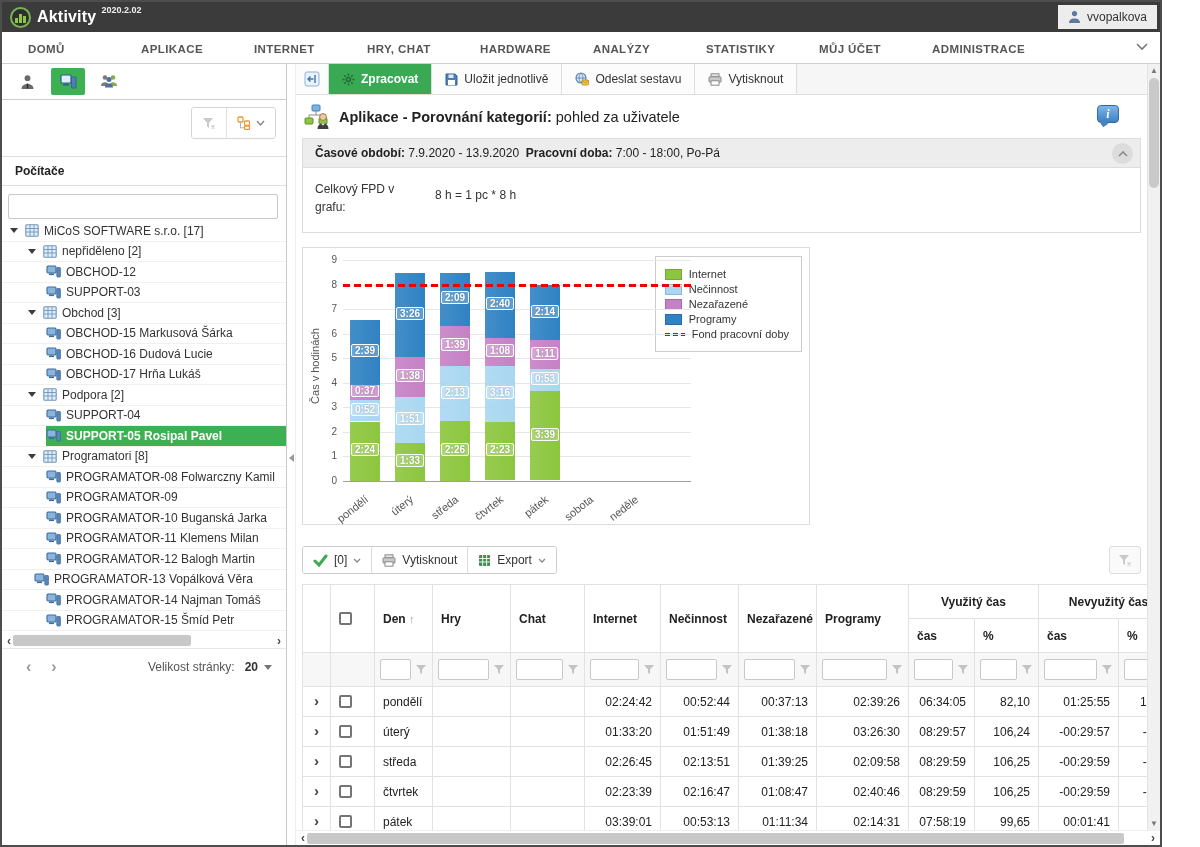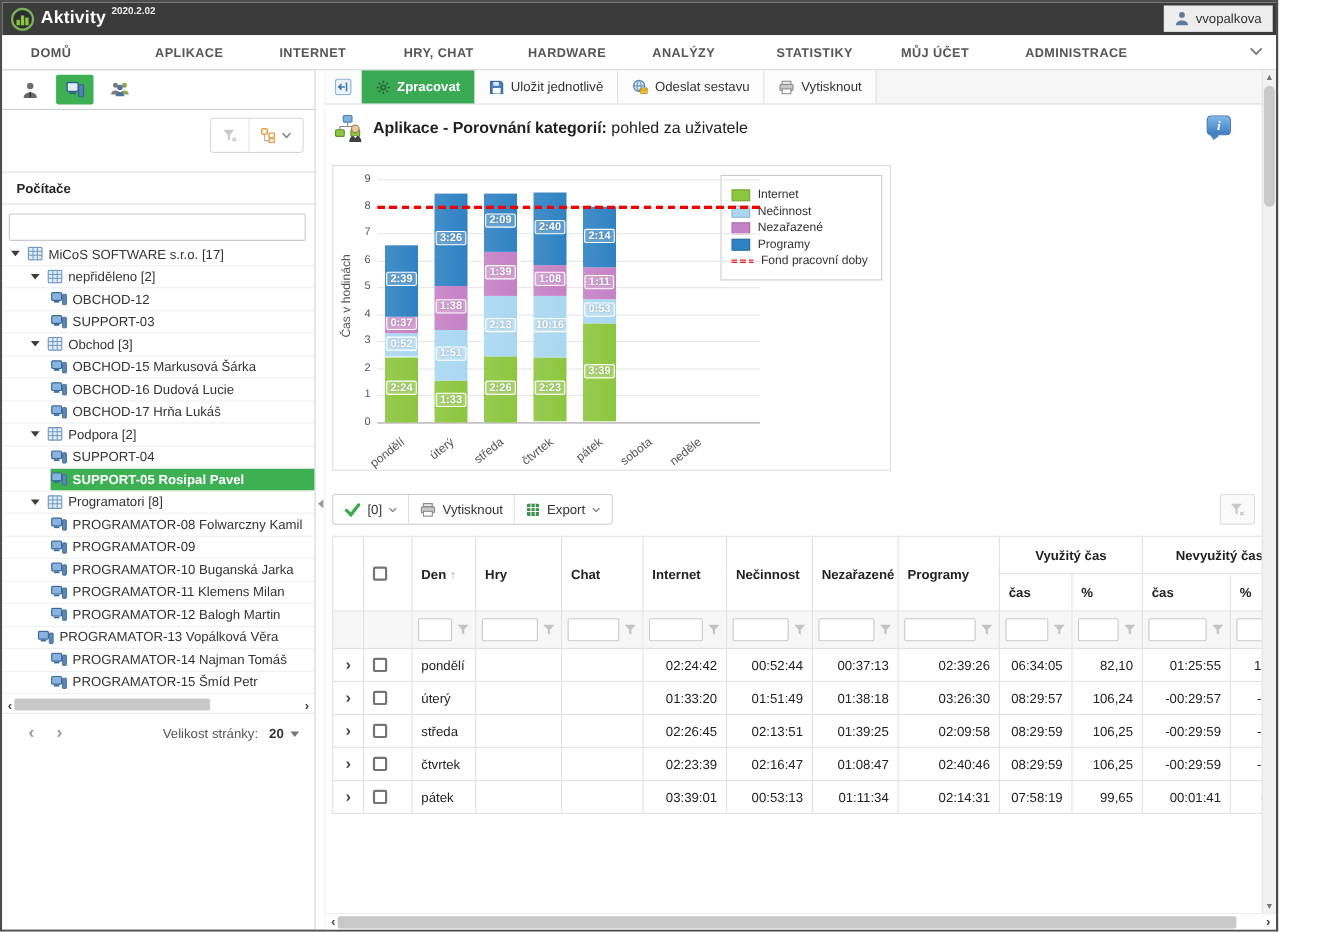--- a/index.html
+++ b/index.html
@@ -526,20 +526,37 @@
                 <rect x="15" y="14" width="8" height="6" rx="1" fill="#8dc63f" stroke="#5f9428"></rect>
                 <circle cx="19" cy="13" r="3.4" fill="#f0c9a0" stroke="#9a7a52"></circle>
                 <path d="M13.5 25c0-4 2.6-5.8 5.5-5.8s5.5 1.8 5.5 5.8Z" fill="#3f3f3f"></path>
                 <path d="M17 19.5l2 2 2-2" fill="#fff"></path>
               </svg>
           </span>
           <span class="page-title"><b>Aplikace - Porovnání kategorií:</b><span> pohled za uživatele</span></span>
           <span class="info-bubble">i</span>
         </div>
 
+        <div class="info-box">
+          <div class="info-header">
+            <b>Časové období:</b>
+            <span>7.9.2020 - 13.9.2020</span>&nbsp;
+            <b>Pracovní doba:</b>
+            <span>7:00 - 18:00, Po-Pá</span>
+            <span class="collapse-btn">
+              <svg width="10" height="6" viewBox="0 0 10 6">
+                  <path d="M1 5l4-4 4 4" stroke="#8a8a8a" stroke-width="1.6" fill="none"></path>
+                </svg>
+            </span>
+          </div>
+          <div class="info-body">
+            <div class="info-label">Celkový FPD v grafu:</div>
+            <div class="info-value">8 h = 1 pc * 8 h</div>
+          </div>
+        </div>
 
         <div class="chart-box" id="chartBox">
           <div class="ylabel">Čas v hodinách</div>
           <div class="legend" id="legend">
               <div class="legend-item">
                 <span class="legend-swatch" style="background:#8cc63e"></span>
                 <span>Internet</span>
               </div>
               <div class="legend-item">
                 <span class="legend-swatch" style="background:#a9d7f1"></span>
@@ -601,21 +618,21 @@
             <div class="bar-seg" style="left: 137px; top: 118.3px; height: 54.6px; background: linear-gradient(90deg, rgba(169, 215, 241, 0.9), rgb(169, 215, 241));"></div>
             <div class="bar-label" style="left: 152px; top: 137.6px;">2:13</div>
             <div class="bar-seg" style="left: 137px; top: 77.7px; height: 40.7px; background: linear-gradient(90deg, rgba(197, 129, 197, 0.9), rgb(197, 129, 197));"></div>
             <div class="bar-label" style="left: 152px; top: 90px;">1:39</div>
             <div class="bar-seg" style="left: 137px; top: 24.5px; height: 53.2px; background: linear-gradient(90deg, rgba(47, 130, 195, 0.9), rgb(47, 130, 195));"></div>
             <div class="bar-label" style="left: 152px; top: 43.1px;">2:09</div>
             <div class="xlabel" style="left: 94px; top: 244.5px;">středa</div>
             <div class="bar-seg" style="left: 182px; top: 173.9px; height: 58.6px; background: linear-gradient(90deg, rgba(140, 198, 62, 0.9), rgb(140, 198, 62));"></div>
             <div class="bar-label" style="left: 197px; top: 195.2px;">2:23</div>
             <div class="bar-seg" style="left: 182px; top: 118.1px; height: 55.9px; background: linear-gradient(90deg, rgba(169, 215, 241, 0.9), rgb(169, 215, 241));"></div>
-            <div class="bar-label" style="left: 197px; top: 138px;">10:16</div>
+            <div class="bar-label" style="left: 197px; top: 138px;">3:16</div>
             <div class="bar-seg" style="left: 182px; top: 89.9px; height: 28.2px; background: linear-gradient(90deg, rgba(197, 129, 197, 0.9), rgb(197, 129, 197));"></div>
             <div class="bar-label" style="left: 197px; top: 96px;">1:08</div>
             <div class="bar-seg" style="left: 182px; top: 24.3px; height: 65.7px; background: linear-gradient(90deg, rgba(47, 130, 195, 0.9), rgb(47, 130, 195));"></div>
             <div class="bar-label" style="left: 197px; top: 49.1px;">2:40</div>
             <div class="xlabel" style="left: 139px; top: 244.5px;">čtvrtek</div>
             <div class="bar-seg" style="left: 227px; top: 143.1px; height: 89.4px; background: linear-gradient(90deg, rgba(140, 198, 62, 0.9), rgb(140, 198, 62));"></div>
             <div class="bar-label" style="left: 242px; top: 179.8px;">3:39</div>
             <div class="bar-seg" style="left: 227px; top: 121.3px; height: 21.8px; background: linear-gradient(90deg, rgba(169, 215, 241, 0.9), rgb(169, 215, 241));"></div>
             <div class="bar-label" style="left: 242px; top: 124.2px;">0:53</div>
             <div class="bar-seg" style="left: 227px; top: 92.1px; height: 29.2px; background: linear-gradient(90deg, rgba(197, 129, 197, 0.9), rgb(197, 129, 197));"></div>

